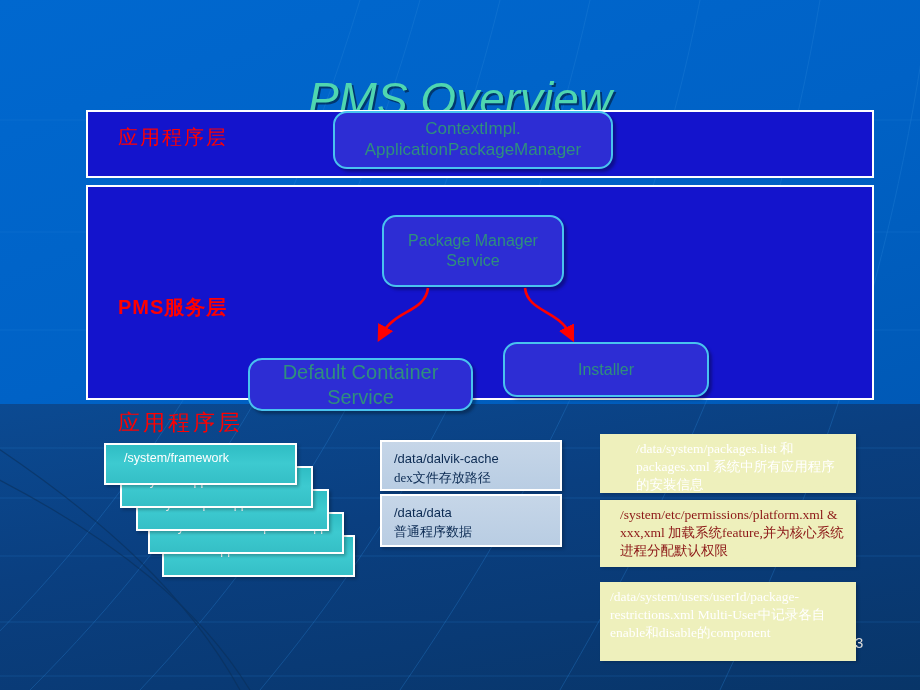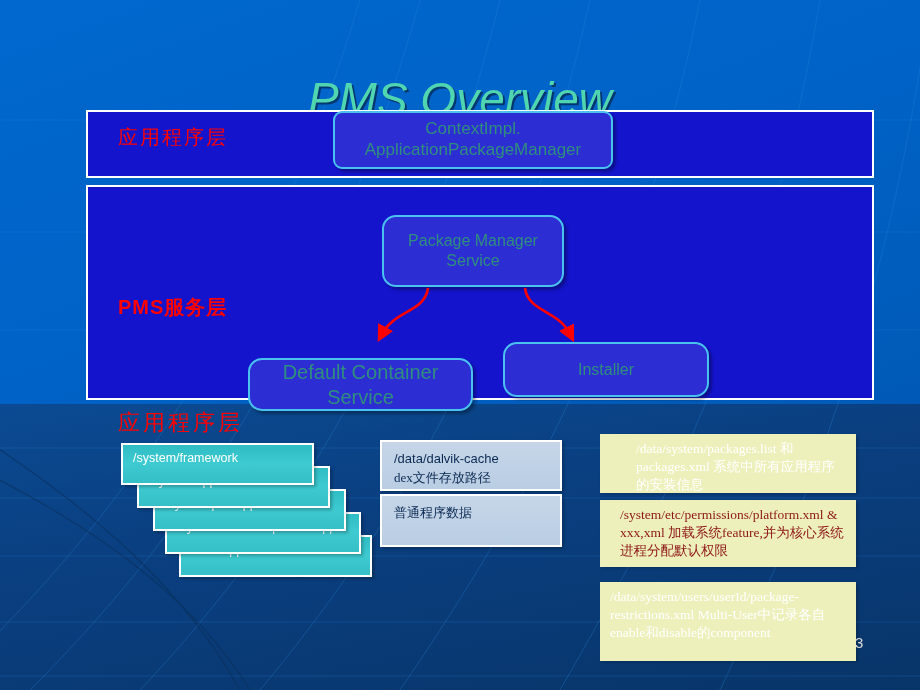--- a/index.html
+++ b/index.html
@@ -75,38 +75,37 @@
     position: absolute;
     background: #2d2dd4;
     border: 2px solid #49c2ef;
     border-radius: 14px;
     color: #2f8f7d;
     display: flex; align-items: center; justify-content: center;
     text-align: center;
     line-height: 1.22;
     box-shadow: 3px 3px 3px rgba(0,0,0,.30);
   }
-  #box-context { left: 333px; top: 111px;  width: 280px; height: 58px; font-size: 17px; border-radius: 9px; }
+  #box-context { left: 333px; top: 111px;  width: 280px; height: 58px; font-size: 17px; }
   #box-pms     { left: 382px; top: 215px;  width: 182px; height: 72px; font-size: 16px; }
   #box-dcs     { left: 248px; top: 342px;  width: 225px; height: 53px; font-size: 20px; margin-top: 16px; }
   #box-inst    { left: 503px; top: 342px;  width: 206px; height: 55px; font-size: 16px; }
 
   .arrows { position: absolute; left: 0; top: 0; width: 920px; height: 690px; }
 
   
   .pathbox {
     position: absolute;
     background: linear-gradient(180deg, #2fbdc4 0%, #3dcad0 48%, #35bfc6 100%);
     border: 2px solid #ffffff;
     color: #ffffff;
     font-size: 12.5px;
-    padding: 6px 0 0 10px;
+    padding: 6px 0 0 18px;
     box-shadow: 2px 2px 3px rgba(0,0,0,.25);
     white-space: nowrap;
-    margin-left: 17px;
   }
   #pb0 { left: 104px; top: 443px; width: 193px; height: 42px; }
   #pb1 { left: 120px; top: 466px; width: 193px; height: 42px; }
   #pb2 { left: 136px; top: 489px; width: 193px; height: 42px; }
   #pb3 { left: 148px; top: 512px; width: 196px; height: 42px; }
   #pb4 { left: 162px; top: 535px; width: 193px; height: 42px; }
 
   
   .lbox {
     position: absolute;
@@ -229,20 +228,21 @@
   <div class="pathbox" id="pb3">/system/vendor/operator/app</div>
   <div class="pathbox" id="pb2">/system/priv-app</div>
   <div class="pathbox" id="pb1">/system/app</div>
   <div class="pathbox" id="pb0">/system/framework</div>
 
   <div class="lbox" id="lb0">
     <div>/data/dalvik-cache</div>
     <div class="cn">dex文件存放路径</div>
   </div>
   <div class="lbox" id="lb1">
+    <div>/data/data</div>
     <div class="cn">普通程序数据</div>
   </div>
 
   <div class="note" id="note0">
     <div class="inner">/data/system/packages.list 和 packages.xml 系统中所有应用程序的安装信息</div>
   </div>
   <div class="note" id="note1">
     <div class="inner">/system/etc/permissions/platform.xml &amp; xxx,xml 加载系统feature,并为核心系统进程分配默认权限</div>
   </div>
   <div class="note" id="note2">

